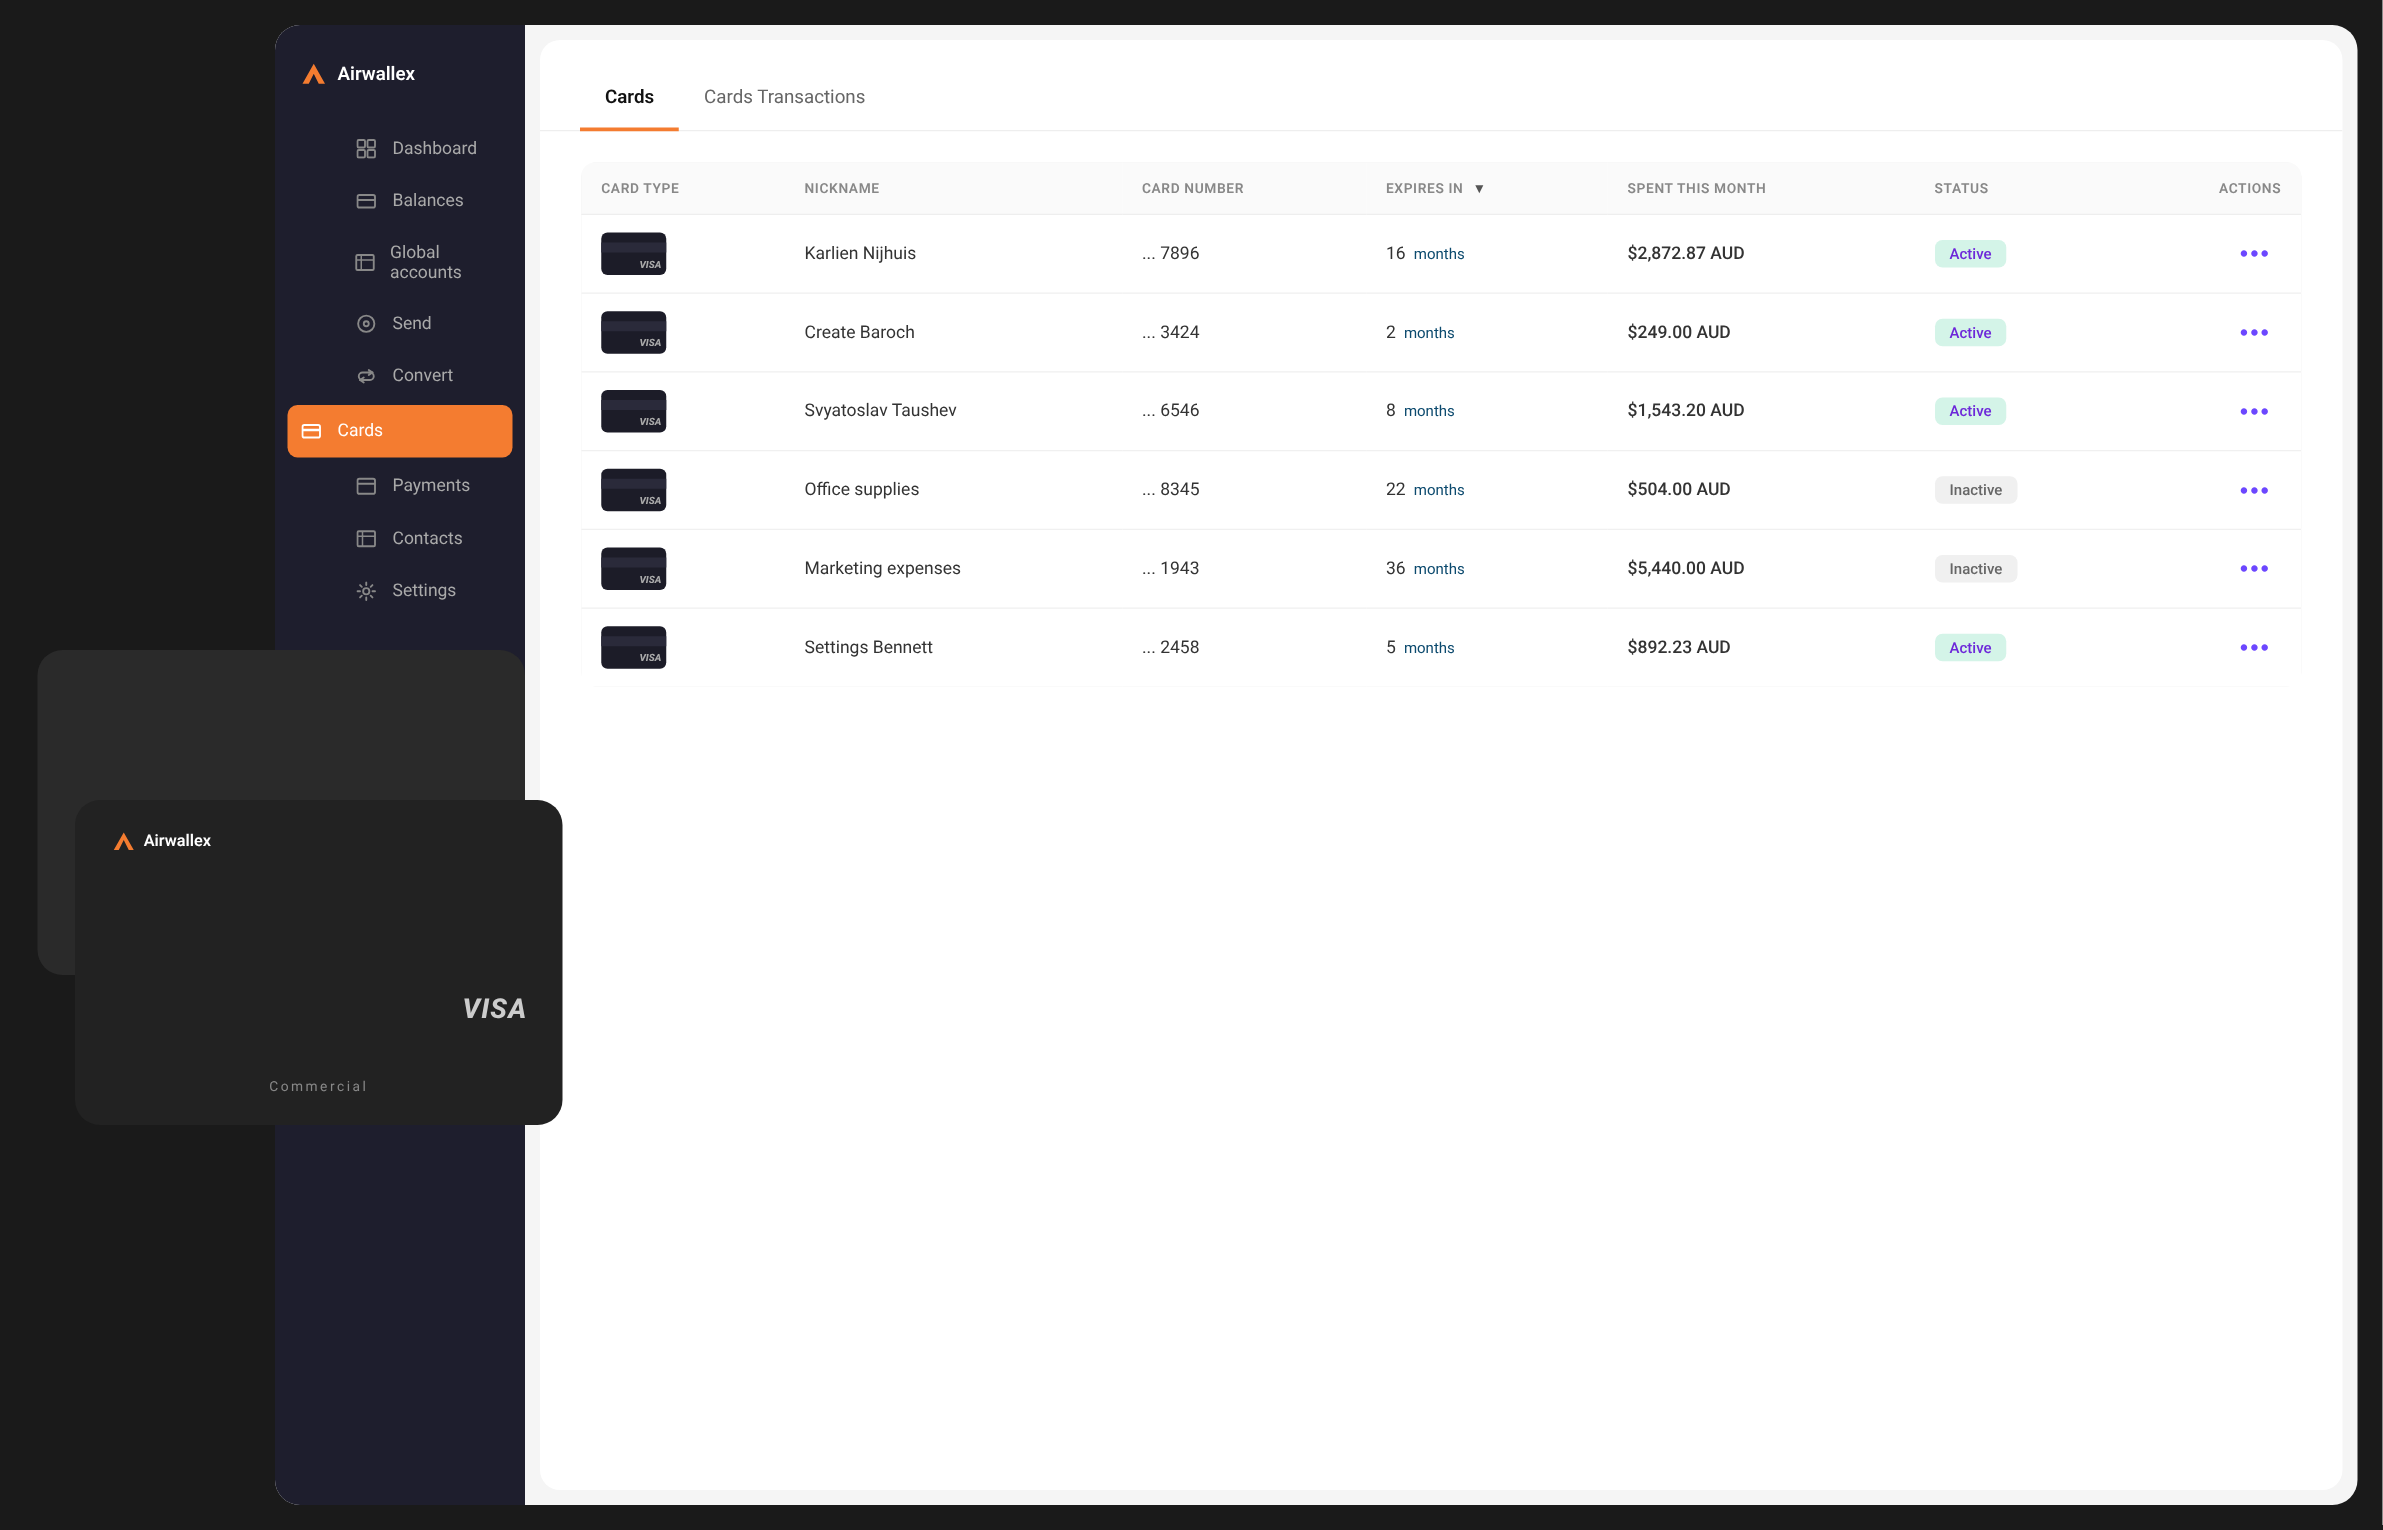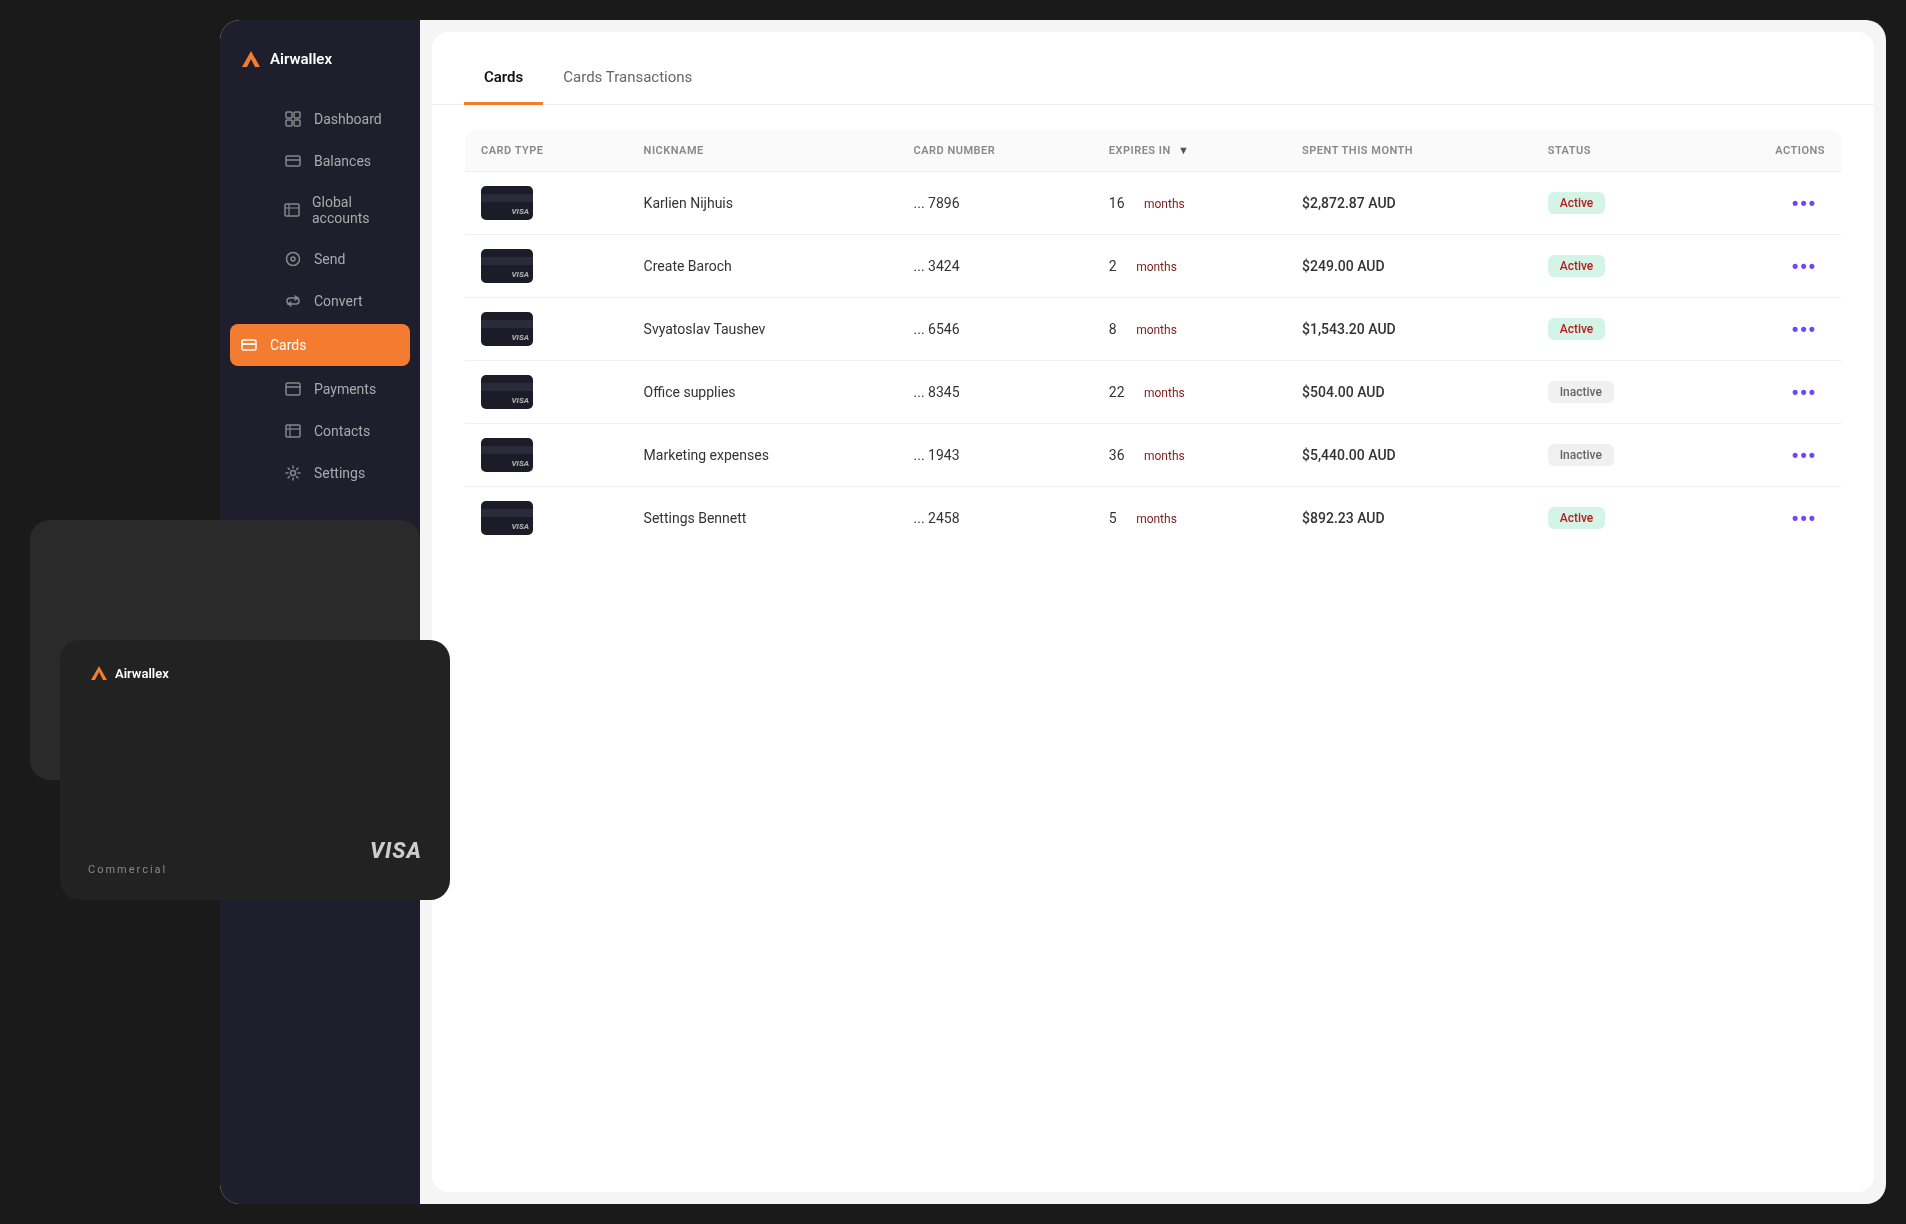--- a/index.html
+++ b/index.html
@@ -49,22 +49,23 @@
       font-size: 22px;
       font-style: italic;
       font-weight: 800;
       color: #ccc;
       letter-spacing: 1px;
     }
     .visa-commercial .commercial-text {
       font-size: 11px;
       color: #888;
       display: block;
-      text-align: left;
+      text-align: center;
       letter-spacing: 2px;
+      margin-top: 43px;
     }
 
     
     .main-wrapper {
       position: absolute;
       left: 220px;
       top: 20px;
       right: 20px;
       bottom: 20px;
       background: #f5f5f5;
@@ -241,37 +242,37 @@
       background: #2a2a3a;
     }
 
     .card-number-cell {
       color: #666;
     }
     .expires-cell {
       color: #333;
     }
     .expires-cell .months-label {
-      color: #7f1d1d;
+      color: #0c4a6e;
       font-size: 12px;
-      margin-left: 16px;
+      margin-left: 3px;
     }
     .amount-cell {
       font-weight: 500;
     }
     .status-badge {
       display: inline-block;
       padding: 4px 12px;
       border-radius: 6px;
       font-size: 12px;
       font-weight: 500;
     }
     .status-active {
       background: #d4f4e8;
-      color: #b91c1c;
+      color: #6d28d9;
     }
     .status-inactive {
       background: #f0f0f0;
       color: #666;
     }
     .actions-btn {
       background: none;
       border: none;
       cursor: pointer;
       color: #6c47ff;

